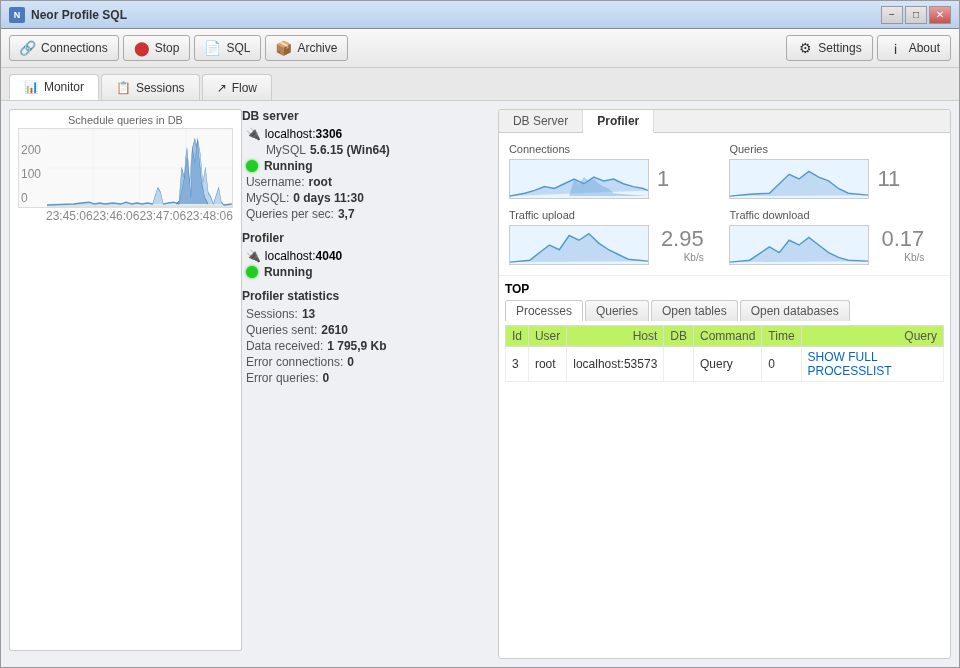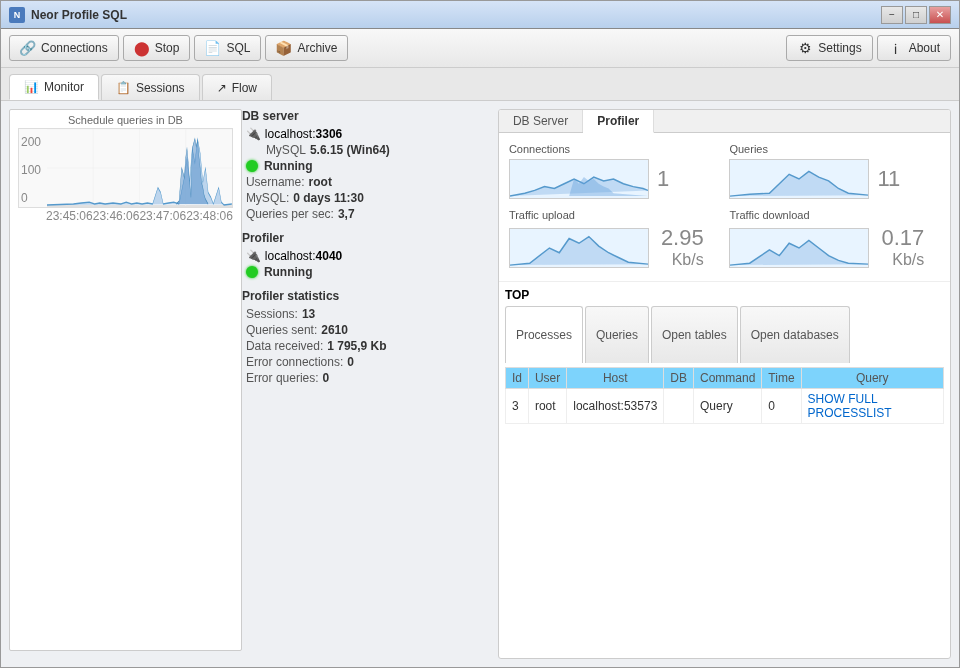--- a/index.html
+++ b/index.html
@@ -19,21 +19,21 @@
     .tb-btn-icon { width: 16px; height: 16px; display: flex; align-items: center; justify-content: center; font-size: 14px; }
 
     .tabs-bar { background: #e8e8e8; padding: 6px 8px 0 8px; border-bottom: 1px solid #ccc; display: flex; gap: 2px; }
     .tab { padding: 5px 14px; border: 1px solid #ccc; border-bottom: none; border-radius: 4px 4px 0 0; background: linear-gradient(to bottom, #f8f8f8, #e8e8e8); cursor: pointer; display: flex; align-items: center; gap: 5px; color: #333; font-size: 12px; }
     .tab.active { background: white; border-bottom: 1px solid white; color: #333; z-index: 1; }
 
     
     .chart-section { border: 1px solid #ccc; background: white; border-radius: 2px; margin-bottom: 8px; padding: 4px 8px; }
     .chart-title { font-size: 11px; color: #666; text-align: center; margin-bottom: 2px; }
     .chart-area { position: relative; height: 80px; border: 1px solid #ddd; background: #f9f9f9; overflow: hidden; }
-    .chart-y-labels { position: absolute; left: 0; top: 4px; bottom: 0; width: 28px; display: flex; flex-direction: column; justify-content: space-between; padding: 2px 2px; font-size: 9px; color: #888; }
+    .chart-y-labels { position: absolute; left: 0; top: 12px; bottom: 0; width: 28px; display: flex; flex-direction: column; justify-content: space-between; padding: 2px 2px; font-size: 9px; color: #888; }
     .chart-inner { position: absolute; left: 28px; right: 0; top: 0; bottom: 0; }
     .chart-x-labels { display: flex; justify-content: center; font-size: 9px; color: #888; margin-top: 1px; padding-left: 28px; }
     .chart-legend { display: flex; gap: 12px; padding: 4px 0 2px 28px; }
     .legend-item { display: flex; align-items: center; gap: 3px; font-size: 11px; }
     .legend-dot { width: 12px; height: 12px; border-radius: 1px; }
     .left-panel { width: 240px; flex-shrink: 0; margin-right: 8px; }
 
     .info-section { margin-bottom: 10px; }
     .section-header { font-weight: bold; font-size: 12px; color: #333; margin-bottom: 4px; }
     .info-row { display: flex; align-items: center; margin-bottom: 2px; padding-left: 4px; }
@@ -43,28 +43,28 @@
     .dot-green { background: #22cc22; box-shadow: 0 0 3px #22cc22; }
     .panel-tabs { display: flex; border-bottom: 1px solid #ccc; background: #f0f0f0; }
     .panel-tab { padding: 4px 14px; cursor: pointer; border-right: 1px solid #ddd; font-size: 12px; color: #555; }
     .panel-tab.active { background: white; color: #333; font-weight: bold; border-bottom: 1px solid white; margin-bottom: -1px; }
 
     .metric-card { flex: 1; min-width: 180px; }
     .metric-label { font-size: 11px; color: #555; margin-bottom: 4px; }
     .metric-row { display: flex; align-items: center; gap: 8px; }
     .metric-chart { width: 140px; height: 40px; border: 1px solid #ccc; background: #f0f8ff; position: relative; overflow: hidden; }
     .metric-value { font-size: 22px; color: #888; font-weight: 300; white-space: nowrap; }
-    .metric-unit { font-size: 16px; color: #888; align-self: flex-end; margin-bottom: 2px; }
+    .metric-unit { font-size: 10px; color: #888; align-self: flex-end; margin-bottom: 2px; }
     .top-tabs { display: flex; padding: 4px 8px 0 8px; gap: 2px; }
-    .top-tab { padding: 21px 10px; border: 1px solid #ccc; border-bottom: none; border-radius: 3px 3px 0 0; background: linear-gradient(to bottom, #f8f8f8, #e8e8e8); cursor: pointer; font-size: 11px; color: #555; }
+    .top-tab { padding: 3px 10px; border: 1px solid #ccc; border-bottom: none; border-radius: 3px 3px 0 0; background: linear-gradient(to bottom, #f8f8f8, #e8e8e8); cursor: pointer; font-size: 11px; color: #555; }
     .top-tab.active { background: white; }
 
     .top-table { flex: 1; overflow: hidden; }
     .top-table table { width: 100%; border-collapse: collapse; font-size: 12px; }
-    .top-table th { background: #7dd3fc; border: 1px solid #ddd; padding: 3px 6px; text-align: center; font-weight: normal; color: #555; }
+    .top-table th { background: #bef264; border: 1px solid #ddd; padding: 3px 6px; text-align: right; font-weight: normal; color: #555; }
     .top-table td { border: 1px solid #eee; padding: 3px 6px; color: #333; }
     .top-table td.link { color: #0066cc; cursor: pointer; }
   </style>
 </head>
 <body>
 
 <div class="window">
 
   <div class="title-bar">
     <div class="title-bar-icon">N</div>

